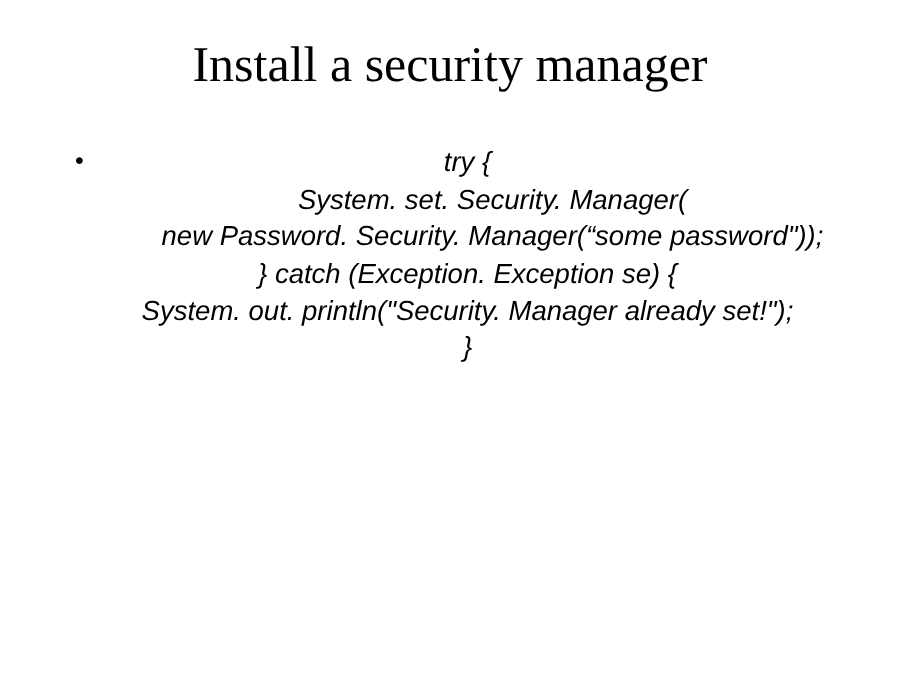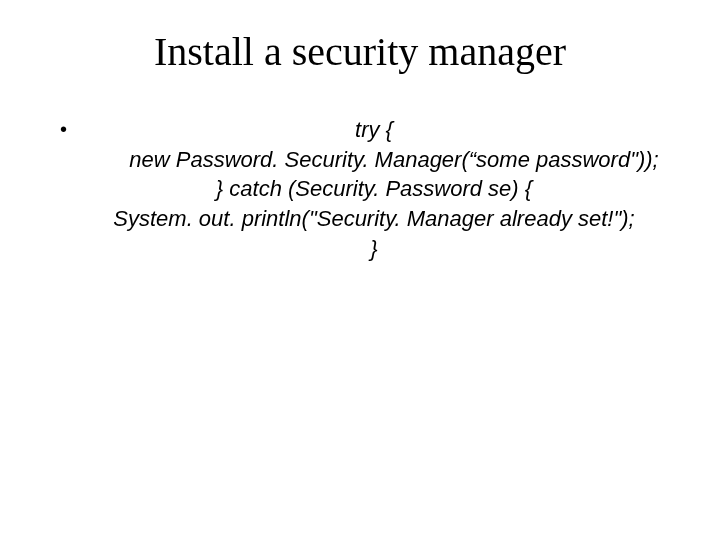--- a/index.html
+++ b/index.html
@@ -58,21 +58,22 @@
 
 <div class="slide">
 
   <div class="title">Install a security manager</div>
 
   <div class="body">
     <div class="bullet-row">
       <div class="bullet-dot">•</div>
       <div class="bullet-content">
         <div>try {</div>
+        <div class="indent-1">System. set. Security. Manager(</div>
         <div class="indent-3 wrap-hang-1">new Password. Security. Manager(“some password"));</div>
-        <div>} catch (Security. Password se) {</div>
+        <div>} catch (Exception. Exception se) {</div>
         <div class="indent-1 wrap-hang-1">System. out. println("Security. Manager already set!");</div>
         <div>}</div>
       </div>
     </div>
   </div>
 
 </div>
 
 </body></html>

